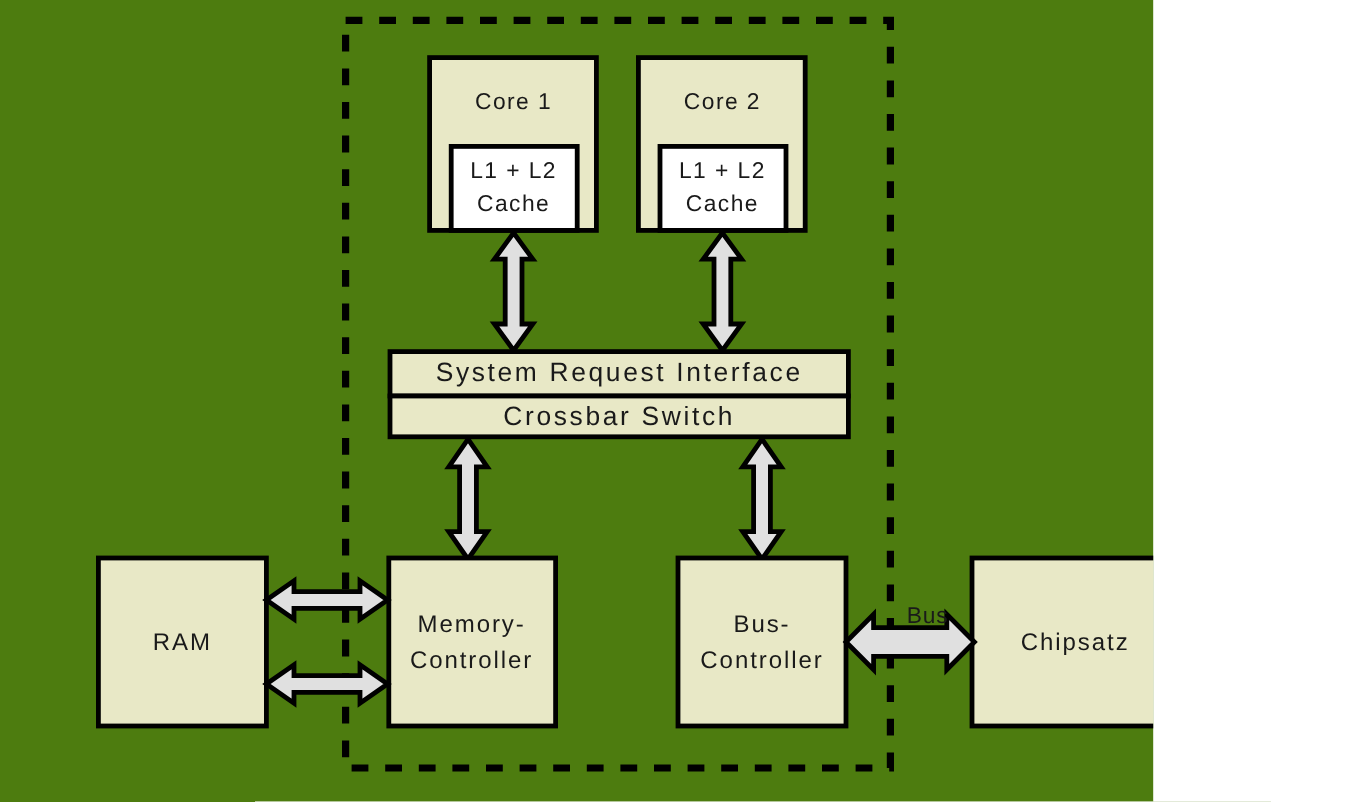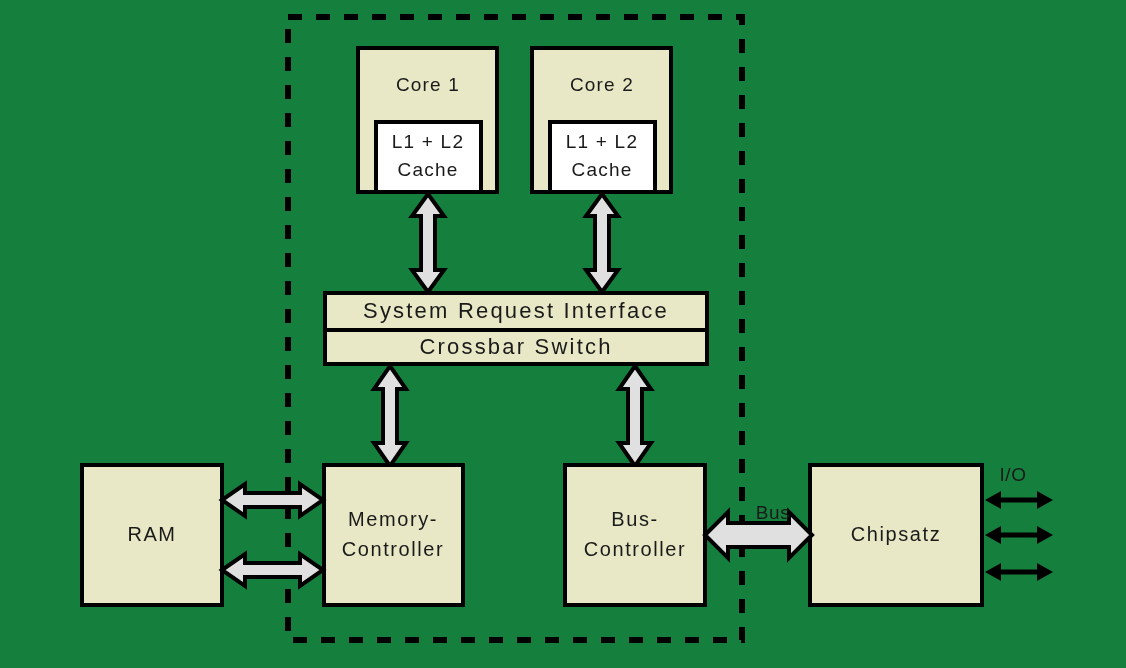--- a/index.html
+++ b/index.html
@@ -5,23 +5,23 @@
   html, body {
     margin: 0;
     padding: 0;
     background: #ffffff;
   }
   body {
     font-family: "Liberation Sans", sans-serif;
   }
   #canvas {
     position: relative;
-    width: 1126px;
+    width: 961px;
     height: 668px;
-    background: #15803d;
+    background: #4d7c0f;
     overflow: hidden;
   }
   svg.layer {
     position: absolute;
     top: 0;
     left: 0;
     width: 1126px;
     height: 668px;
   }
   .box-fill   { fill: #e8e8c6; stroke: #000000; stroke-width: 4; }

